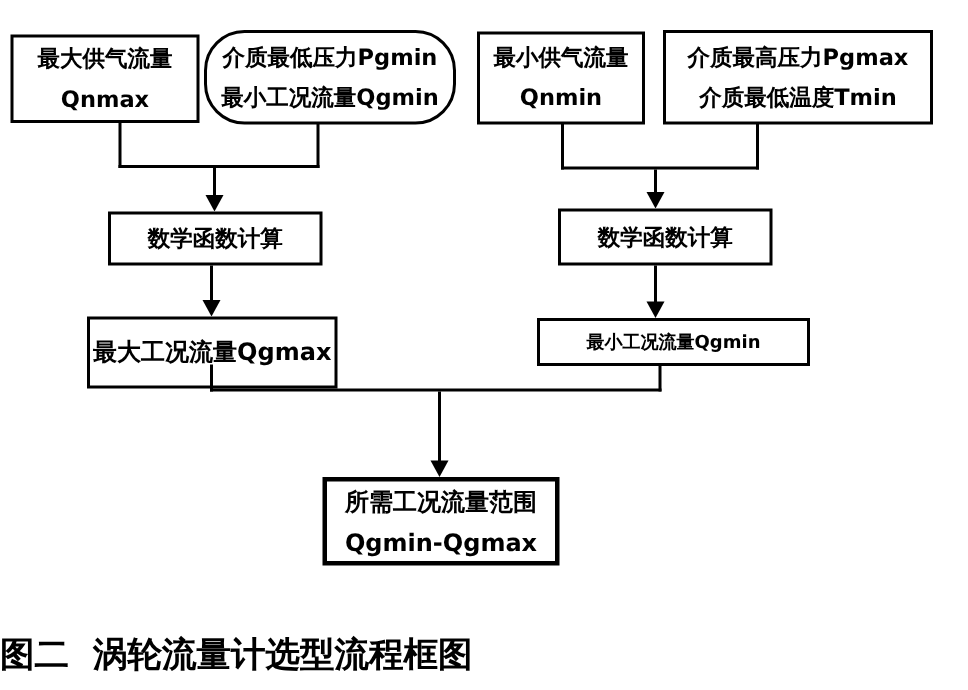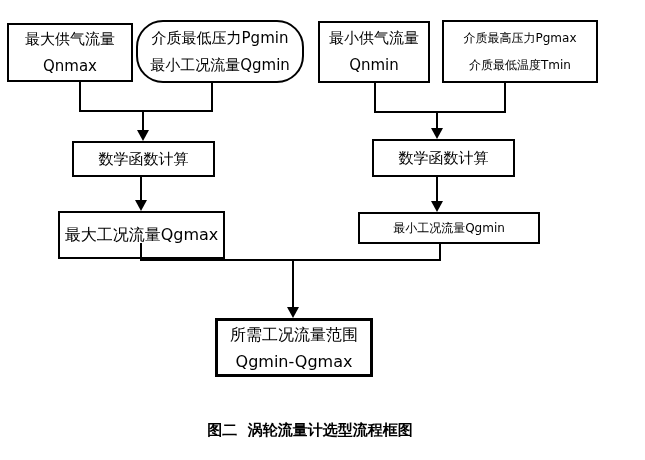--- a/index.html
+++ b/index.html
@@ -14,38 +14,38 @@
   }
   .box {
     position: absolute;
     box-sizing: border-box;
     border: 2px solid #000000;
     background: #ffffff;
     display: flex;
     flex-direction: column;
     align-items: center;
     justify-content: center;
-    font-weight: normal;
+    font-weight: bold;
     text-align: center;
   }
   .box span { display: block; white-space: nowrap; }
   .vline, .hline { position: absolute; background: #000000; }
   .arrowhead {
     position: absolute;
     width: 0; height: 0;
     border-left: 6px solid transparent;
     border-right: 6px solid transparent;
     border-top: 11px solid #000000;
   }
 
   
   #box-max-supply  { left: 7px;   top: 23px; width: 126px; height: 59px; font-size: 15px; line-height: 27px; }
   #box-pgmin-tmax  { left: 136px; top: 20px; width: 168px; height: 63px; font-size: 15px; line-height: 27px; border-radius: 27px; }
   #box-min-supply  { left: 318px; top: 21px; width: 112px; height: 62px; font-size: 15px; line-height: 27px; text-align: center; }
-  #box-pgmax-tmin  { left: 442px; top: 20px; width: 156px; height: 63px; font-size: 12px; line-height: 27px; text-align: center; }
+  #box-pgmax-tmin  { left: 442px; top: 20px; width: 180px; height: 63px; font-size: 15px; line-height: 27px; text-align: center; }
 
   
   #box-calc-left   { left: 72px;  top: 141px; width: 143px; height: 36px; font-size: 15px; }
   #box-calc-right  { left: 372px; top: 139px; width: 143px; height: 38px; font-size: 15px; }
   #box-qgmax       { left: 58px;  top: 211px; width: 167px; height: 48px; font-size: 16px; }
   #box-qgmin       { left: 358px; top: 212px; width: 182px; height: 32px; font-size: 12px; }
 
   
   #box-range       { left: 215px; top: 318px; width: 158px; height: 59px; border-width: 3px; font-size: 16px; line-height: 27px; }
 
@@ -74,22 +74,21 @@
   #bm-v2 { left: 439px; top: 244px; width: 2px; height: 17px; }
   #bm-h  { left: 140px; top: 259px; width: 301px; height: 2px; }
   #bm-stem { left: 292px; top: 261px; width: 2px; height: 47px; }
   #bm-head { left: 287px; top: 307px; }
 
   .caption {
     position: absolute;
     left: 0;
     top: 421px;
     width: 620px;
-    text-align: center;
-    font-size: 15px;
+    font-size: 23px;
     font-weight: bold;
     white-space: pre;
   }
 </style>
 </head>
 <body>
 
 <div class="stage">
 
   <div class="box" id="box-max-supply">

